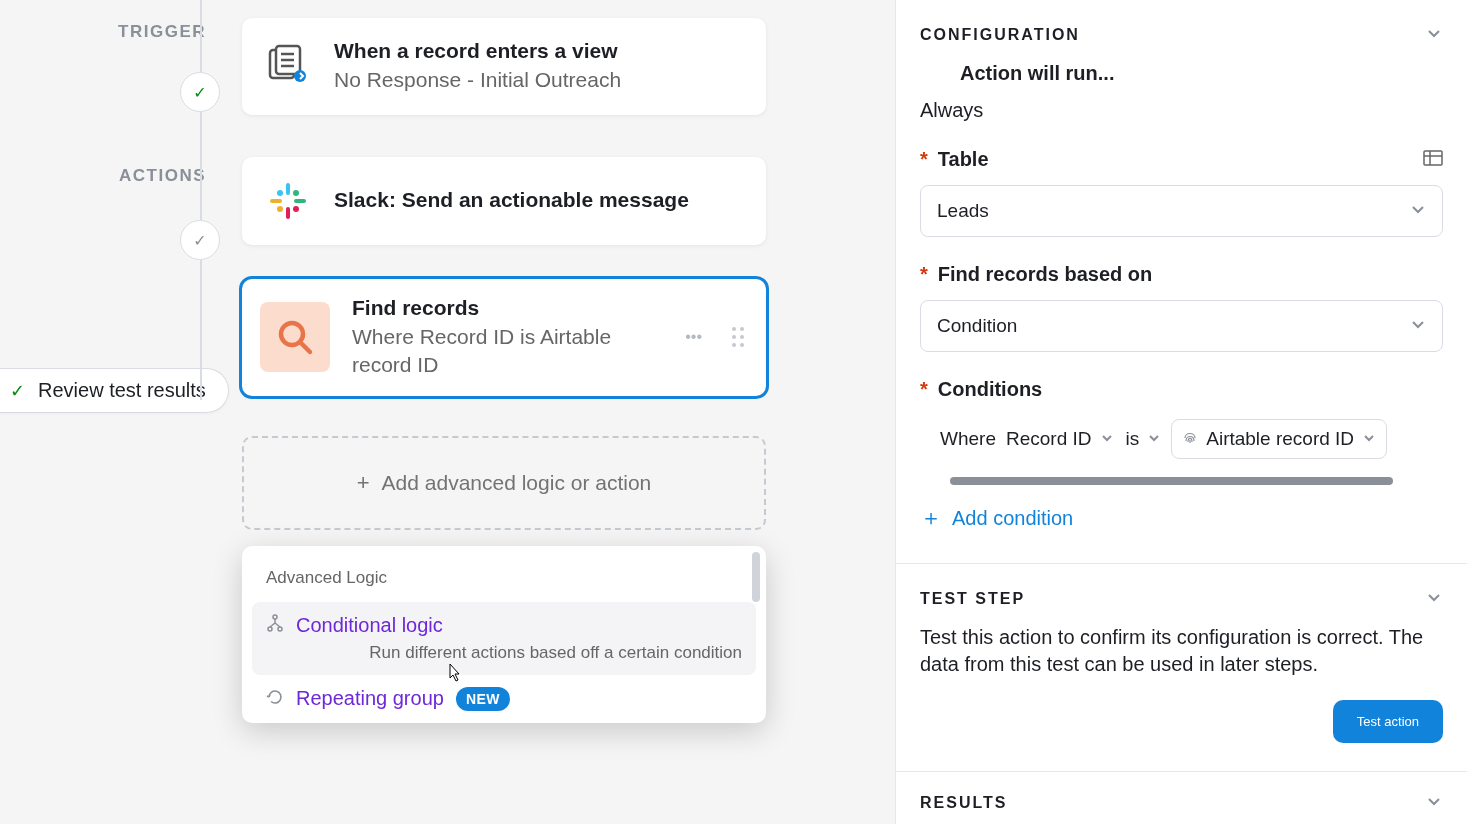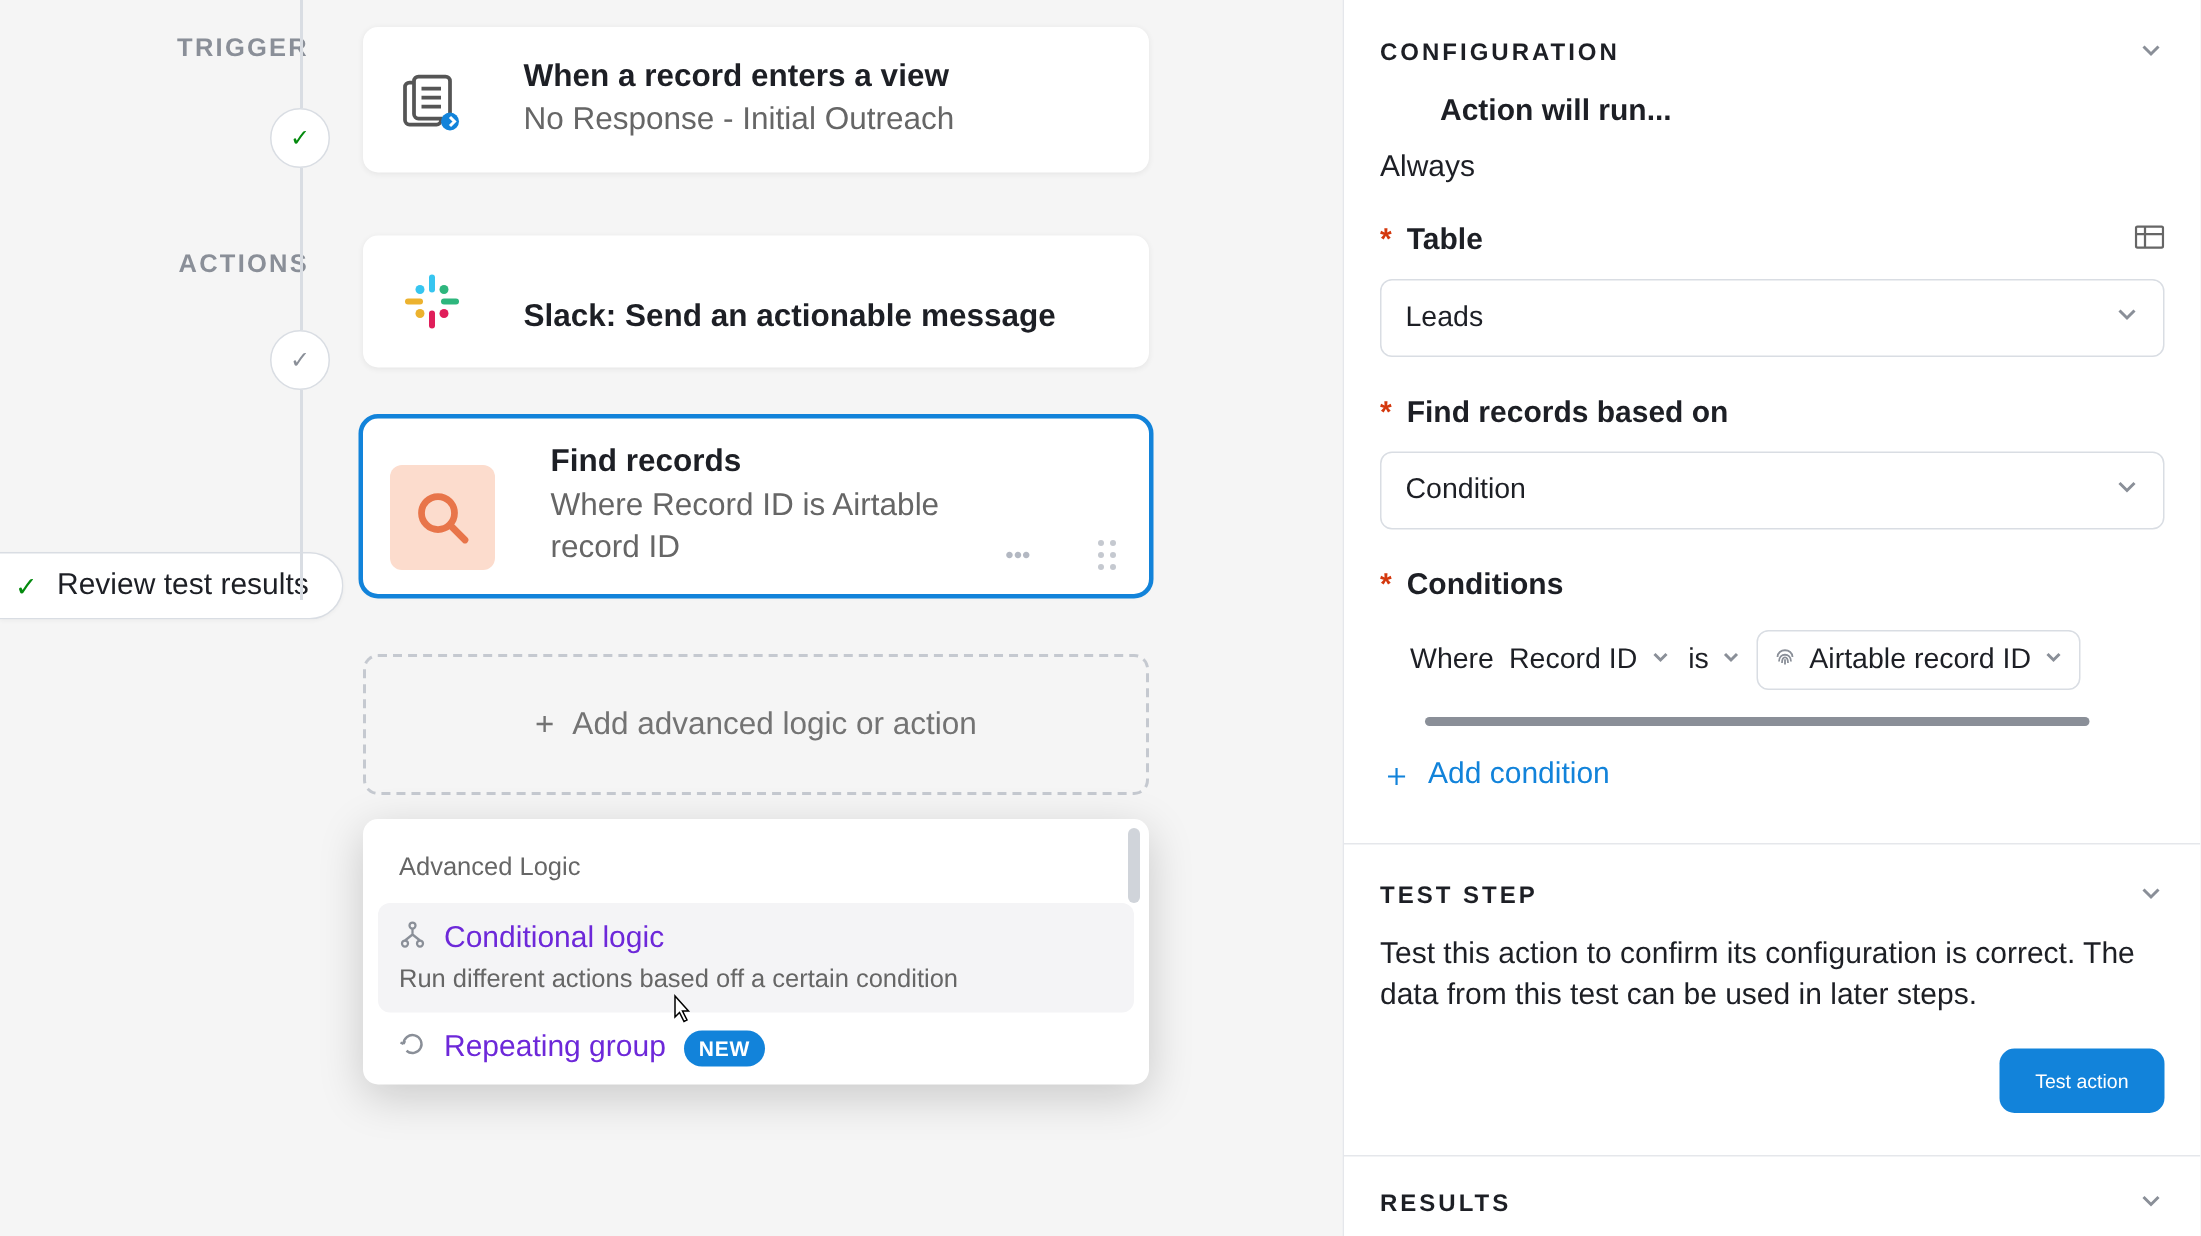--- a/index.html
+++ b/index.html
@@ -89,22 +89,22 @@
     left: -42px;
     width: 2px;
     background: #d9dde3;
   }
 
   .step-card {
     background: #fff;
     border-radius: 10px;
     padding: 20px 22px;
     display: flex;
-    align-items: flex-end;
-    gap: 37px;
+    align-items: center;
+    gap: 22px;
     box-shadow: 0 1px 4px rgba(0,0,0,0.07);
     position: relative;
   }
   .step-card .icon-wrap {
     width: 48px;
     height: 48px;
     display: flex;
     align-items: center;
     justify-content: center;
     flex-shrink: 0;
@@ -179,21 +179,21 @@
     padding: 6px 14px 14px 14px;
   }
   .dropdown-item {
     padding: 12px 14px;
     border-radius: 8px;
     cursor: pointer;
   }
   .dropdown-item.highlight { background: #f4f4f6; }
   .dropdown-item .row1 { display:flex; align-items:center; gap:12px; }
   .dropdown-item .item-title { font-size: 20px; font-weight: 400; color:#6d28d9; }
-  .dropdown-item .item-desc { font-size: 17px; color:#666; margin-top:6px; }
+  .dropdown-item .item-desc { font-size: 17px; color:#666; margin-top:6px;text-align:right; }
   .new-badge {
     background: #1283da;
     color:#fff;
     font-size: 14px;
     font-weight: 700;
     padding: 4px 10px;
     border-radius: 18px;
     letter-spacing: 0.5px;
   }
 

